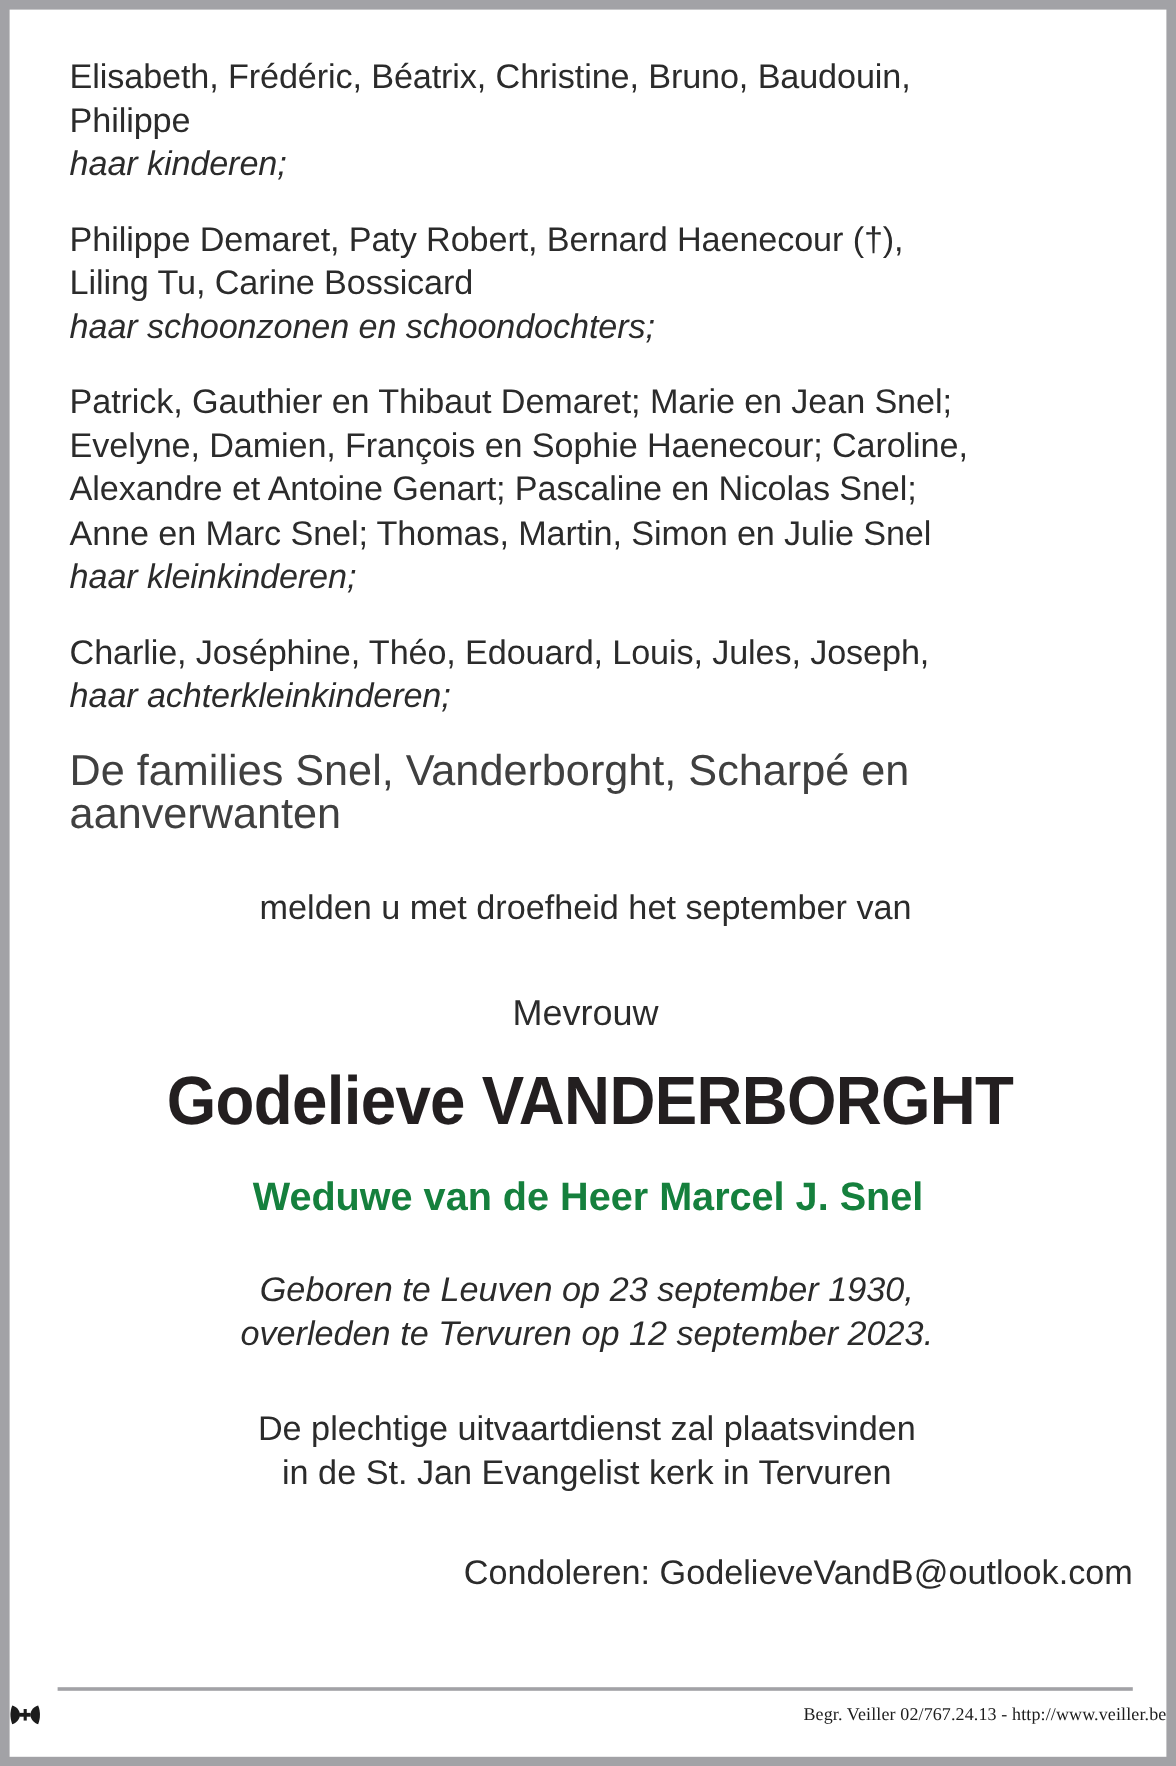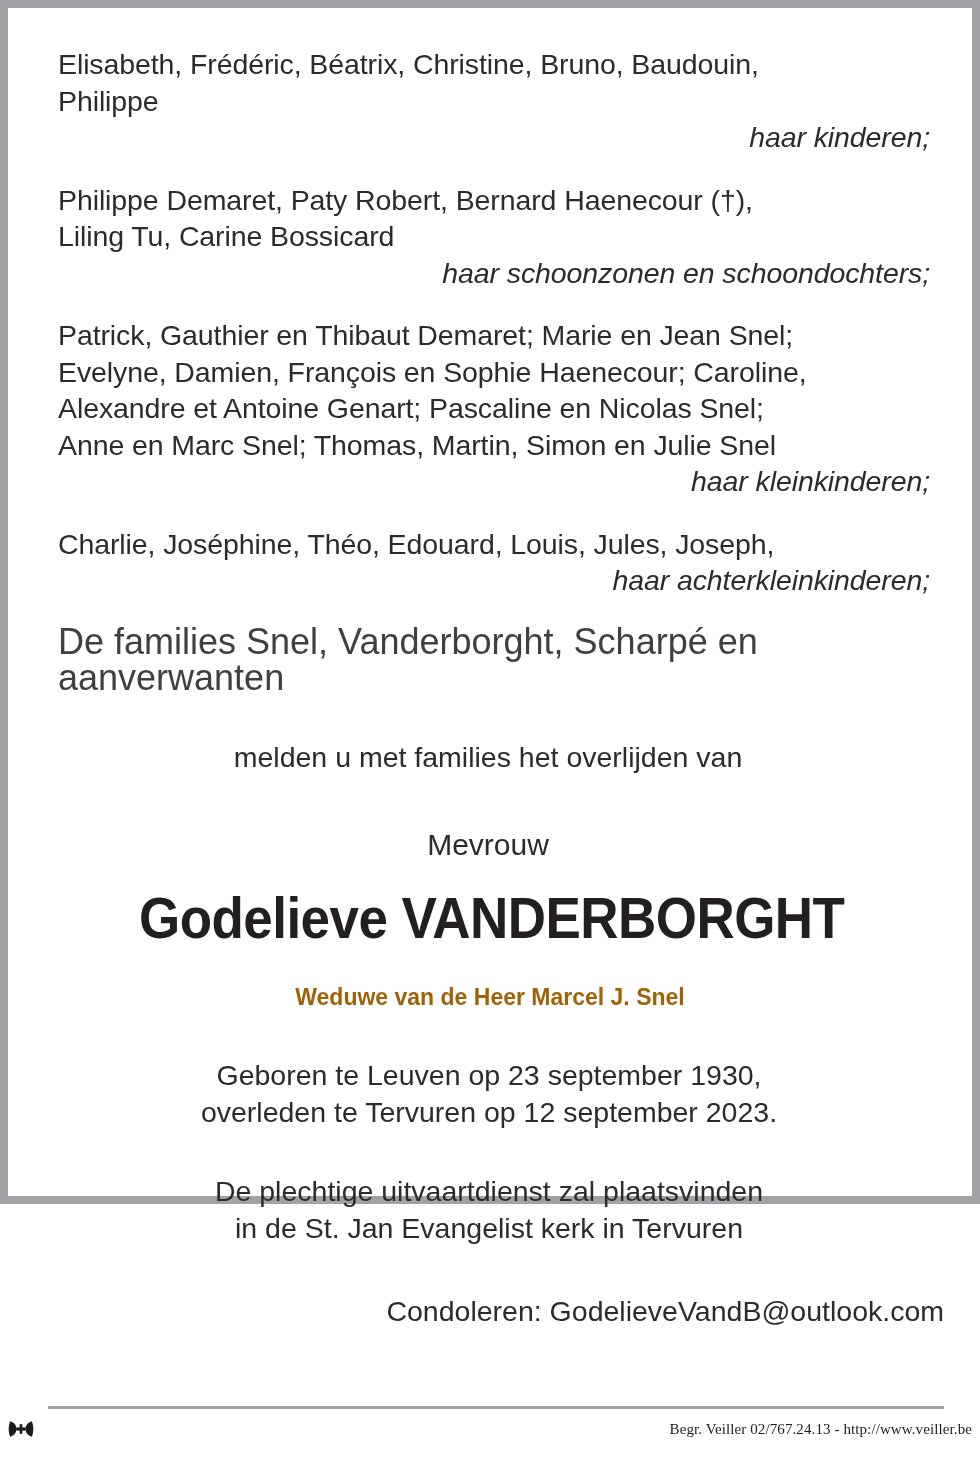--- a/index.html
+++ b/index.html
@@ -12,21 +12,21 @@
     height: 1472px;
     font-family: "Liberation Sans", "DejaVu Sans", sans-serif;
     overflow: hidden;
   }
 
   
   #notice-card {
     position: relative;
     box-sizing: border-box;
     width: 980px;
-    height: 1204px;
+    height: 1472px;
     background: #ffffff;
     border: 8px solid #a2a2a6;
     padding: 0;
   }
 
   #notice-body {
     position: relative;
     box-sizing: border-box;
     width: 100%;
     height: 1330px;
@@ -41,21 +41,21 @@
     line-height: 36.5px;
     font-stretch: condensed;
     letter-spacing: -0.1px;
     white-space: normal;
   }
   .line {
     display: block;
   }
   .relation {
     display: block;
-    text-align: right;
+    text-align: left;
     font-style: italic;
     padding-right: 14px;
     color: #2b2b2b;
   }
   .block-gap-sm { margin-bottom: 21px; }
 
   .families {
     margin: 0;
     padding-top: 4px;
     color: #404040;
@@ -91,33 +91,34 @@
     font-weight: 700;
     font-stretch: condensed;
     letter-spacing: -0.6px;
     color: #231f20;
     transform: scaleX(0.93);
     padding-right: 20px;
   }
 
   .spouse-line {
     margin: 26px 0 0 0;
-    font-size: 23px;
+    font-size: 33px;
     line-height: 40px;
     font-weight: 700;
     font-stretch: condensed;
-    color: #a16207;
+    color: #15803d;
     padding-right: 22px;
   }
 
   .dates {
     margin: 40px 0 0 0;
     font-size: 28.5px;
     line-height: 37px;
     padding-right: 24px;
+    font-style: italic;
   }
 
   .service {
     margin: 42px 0 0 0;
     font-size: 28.5px;
     line-height: 37px;
     padding-right: 24px;
   }
 
   .condolences {
@@ -189,21 +190,21 @@
       <span class="relation">haar kleinkinderen;</span>
     </div>
 
     <div class="para block-gap-sm">
       <span class="line">Charlie, Joséphine, Théo, Edouard, Louis, Jules, Joseph,</span>
       <span class="relation">haar achterkleinkinderen;</span>
     </div>
 
     <div class="families">De families Snel, Vanderborght, Scharpé en aanverwanten</div>
 
-    <div class="center announce">melden u met families het overlijden van</div>
+    <div class="center announce">melden u met droefheid het september van</div>
 
     <div class="center honorific">Mevrouw</div>
 
     <div class="center deceased-name">Godelieve VANDERBORGHT</div>
 
     <div class="center spouse-line">Weduwe van de Heer Marcel J. Snel</div>
 
     <div class="center dates">
       <span class="line">Geboren te Leuven op 23 september 1930,</span>
       <span class="line">overleden te Tervuren op 12 september 2023.</span>

